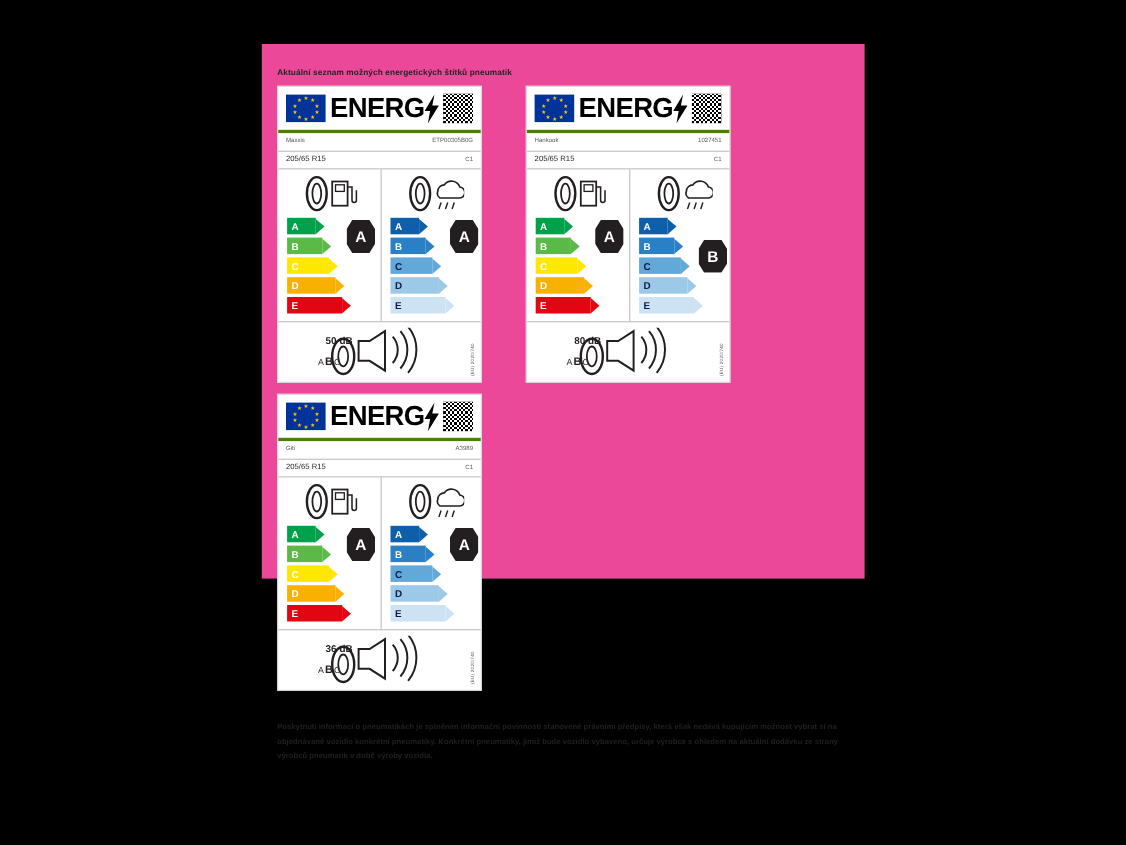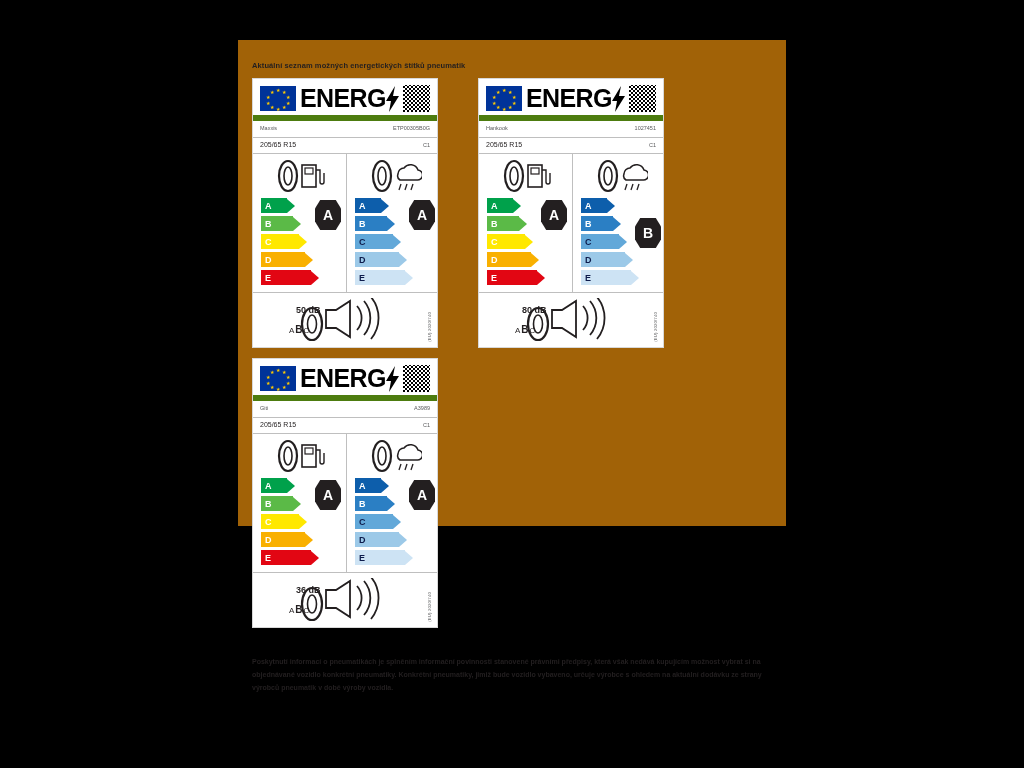--- a/index.html
+++ b/index.html
@@ -10,21 +10,21 @@
     height: 768px;
     overflow: hidden;
     font-family: "Liberation Sans", sans-serif;
   }
   #page {
     position: absolute;
     left: 238px;
     top: 40px;
     width: 548px;
     height: 486px;
-    background: #a16207;
+    background: #ec4899;
   }
   .doc-title {
     position: absolute;
     left: 14px;
     top: 21px;
     font-size: 7.5px;
     font-weight: bold;
     color: #231f20;
     letter-spacing: 0.1px;
   }
@@ -39,21 +39,21 @@
   .label-1 { left: 14px;  top: 38px; }
   .label-2 { left: 240px; top: 38px; }
   .label-3 { left: 14px;  top: 318px; }
 
   
   .lbl-header {
     position: absolute;
     left: 0; top: 0;
     width: 100%;
     height: 42px;
-    border-bottom: 6px solid #4d7c0f;
+    border-bottom: 3px solid #4d7c0f;
     box-sizing: border-box;
   }
   .eu-flag {
     position: absolute;
     left: 7px; top: 7px;
     width: 36px; height: 25px;
     background: #003399;
   }
   .eu-flag .star {
     position: absolute;

